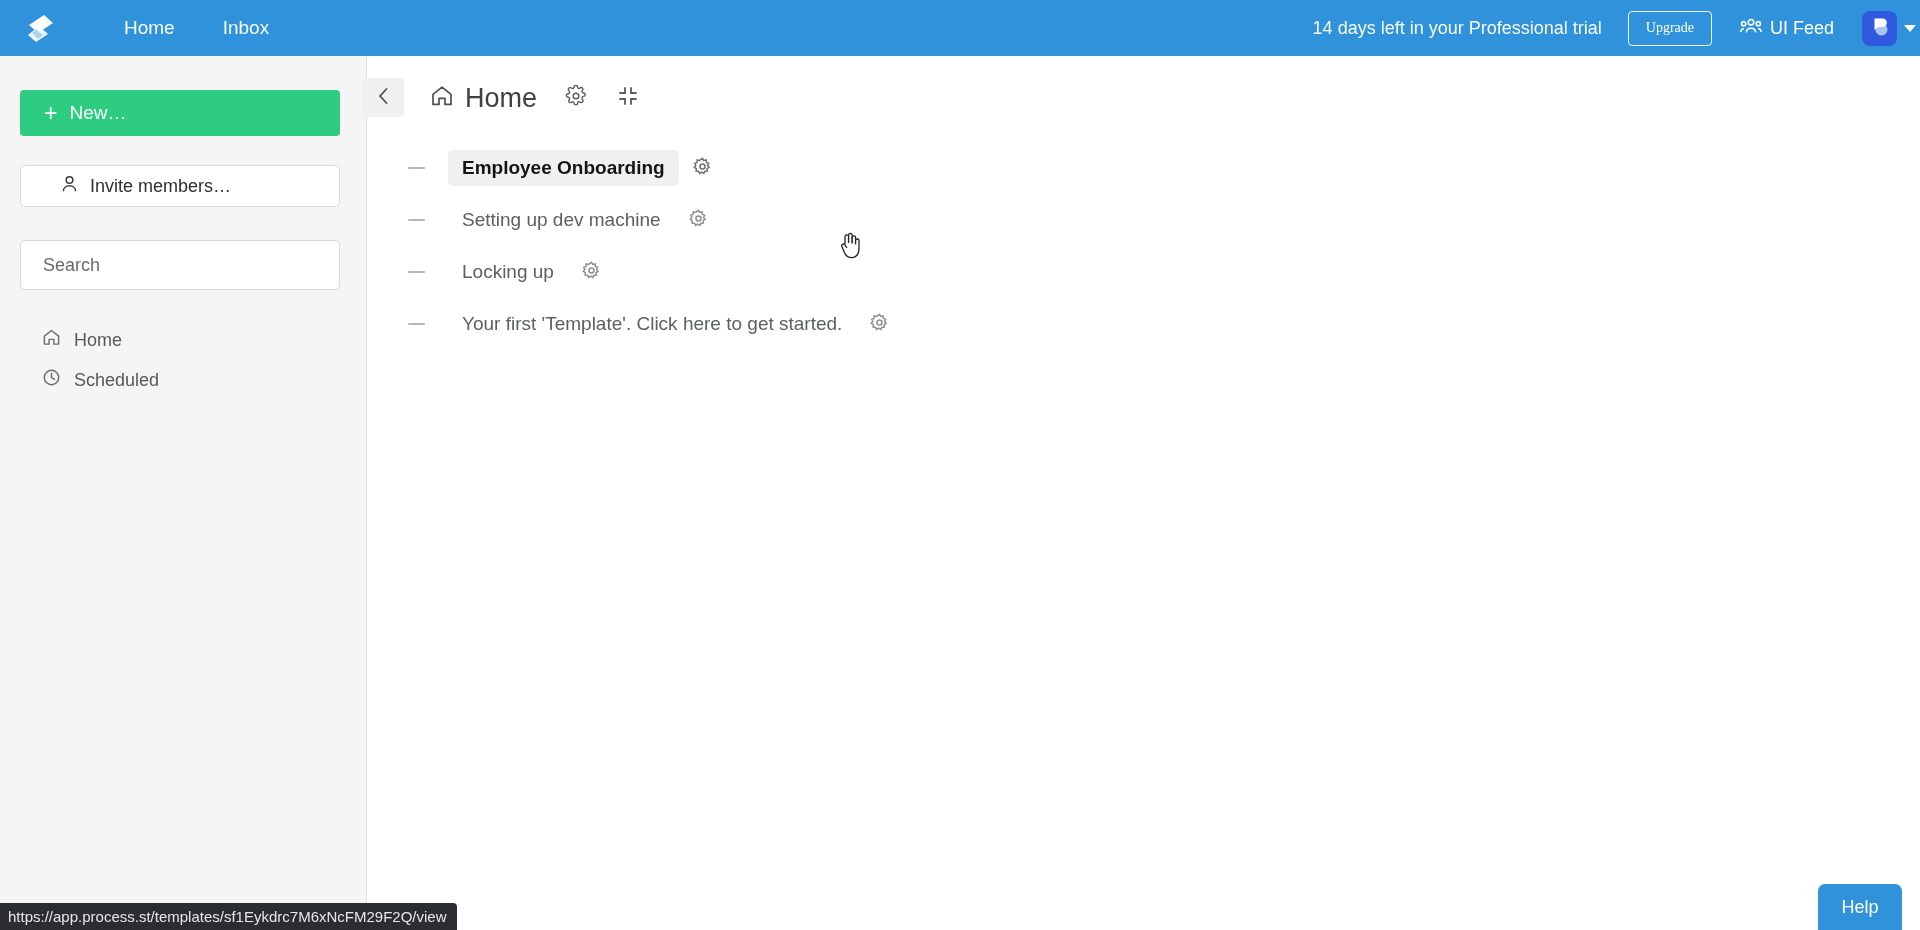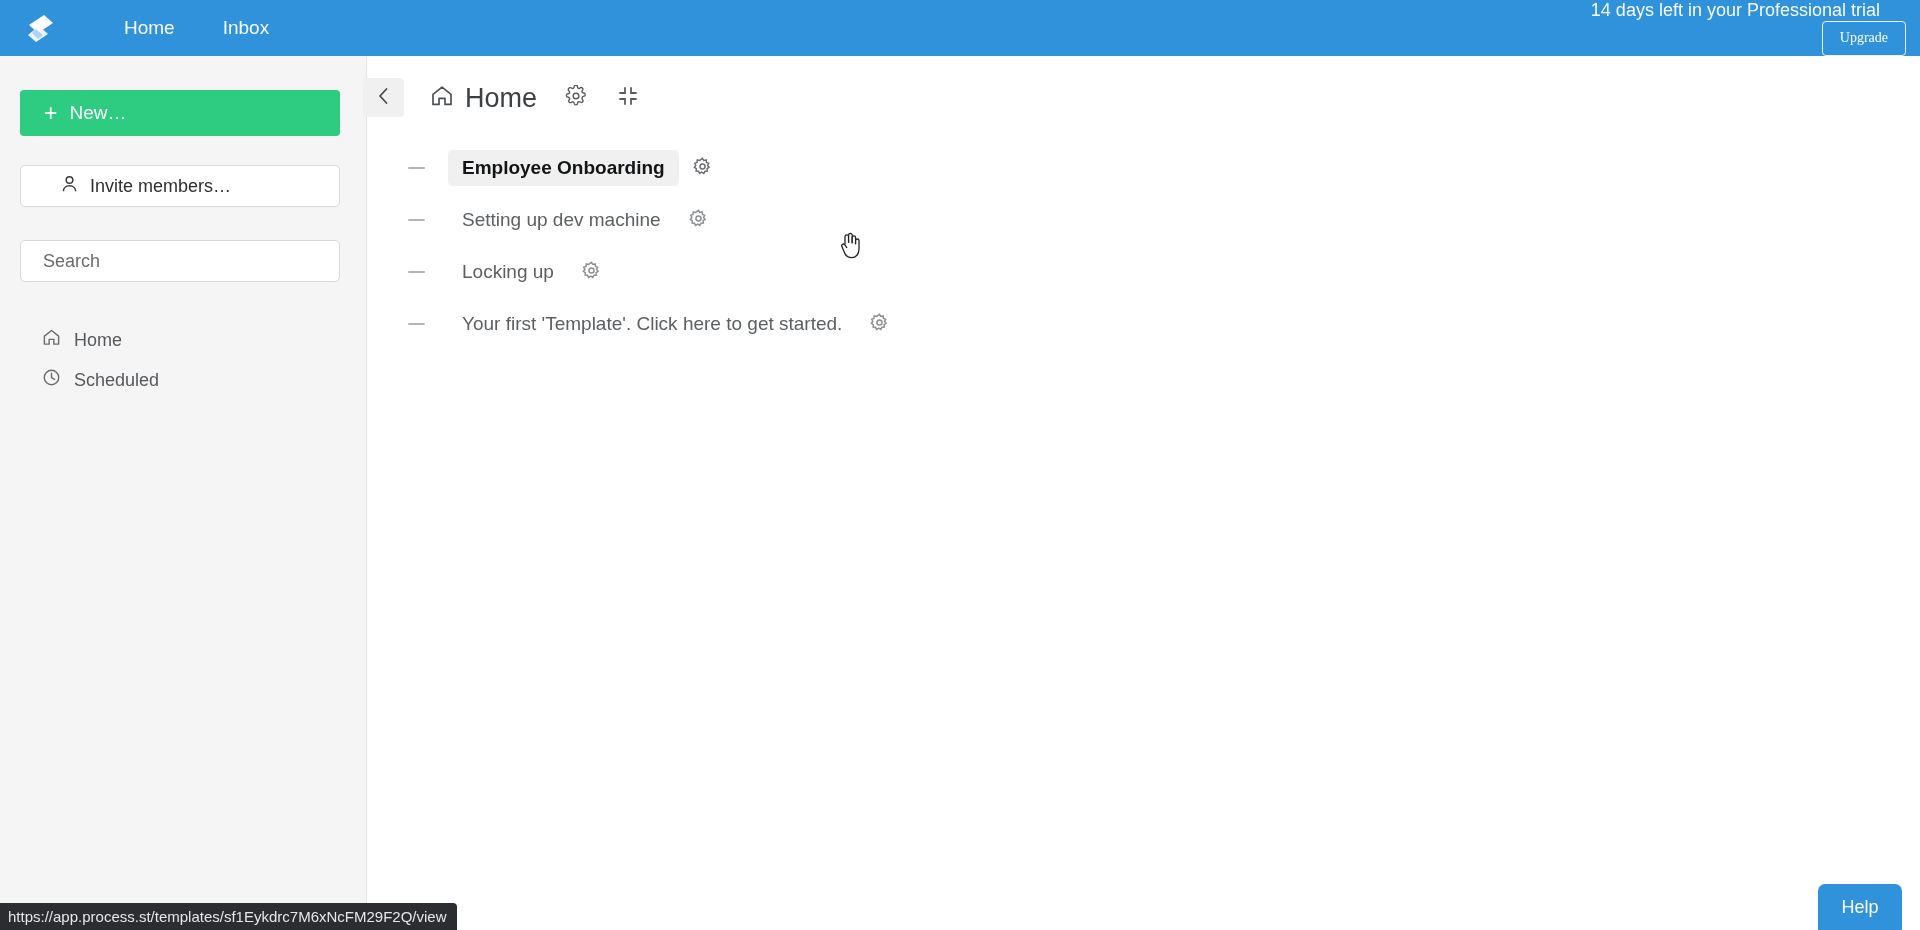--- a/index.html
+++ b/index.html
@@ -22,22 +22,22 @@
     display: flex; align-items: center; justify-content: center;
     margin-left: 8px;
   }
   .logo-svg { display: block; }
   .topnav { display: flex; align-items: center; margin-left: 28px; }
   .topnav a {
     color: #ffffff; font-size: 19px; text-decoration: none;
     padding: 0 24px; line-height: 56px; opacity: .97;
   }
   .top-right {
-    margin-left: auto; display: flex; align-items: flex-end;
-    padding-right: 14px; height: 56px; flex-direction: column;
+    margin-left: auto; display: flex; align-items: center;
+    padding-right: 4px; height: 56px;
   }
   .trial-text {
     color: #ffffff; font-size: 18px; opacity: .96; margin-right: 26px;
     white-space: nowrap;
   }
   .upgrade-btn {
     border: 1px solid rgba(255,255,255,.9);
     color: #fff; background: transparent;
     font-size: 14px; font-family: Liberation Serif, serif;
     border-radius: 4px; padding: 8px 17px 9px;
@@ -80,21 +80,21 @@
   .invite-btn {
     position: absolute; left: 20px; top: 109px;
     width: 320px; height: 42px;
     background: #fff; border: 1px solid #D8D8D8; border-radius: 5px;
     color: #2f2f2f; font-size: 18px; font-family: inherit;
     display: flex; align-items: center; gap: 12px;
     padding-left: 40px; cursor: pointer;
   }
   .search-box {
     position: absolute; left: 20px; top: 184px;
-    width: 320px; height: 42px;
+    width: 320px; height: 50px;
     background: #fff; border: 1px solid #D8D8D8; border-radius: 5px;
     font-size: 18px; font-family: inherit; color: #444;
     padding-left: 22px; outline: none;
   }
   .search-box::placeholder { color: #6b6b6b; }
   .nav-list { position: absolute; left: 20px; top: 264px; width: 330px; }
   .nav-item {
     display: flex; align-items: center; gap: 13px;
     height: 40px; padding-left: 22px;
     color: #56595C; font-size: 18px; cursor: pointer; border-radius: 4px;

